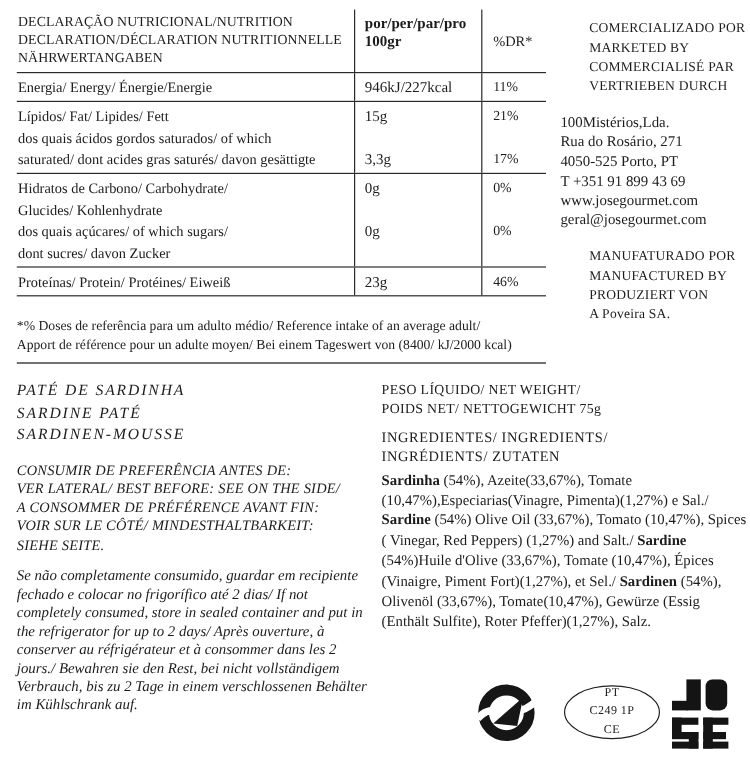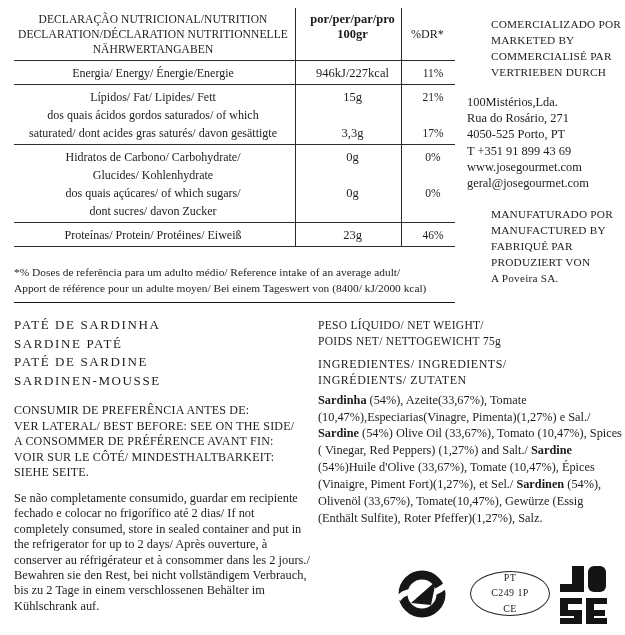--- a/index.html
+++ b/index.html
@@ -3,21 +3,21 @@
 <meta charset="utf-8">
 <style>
   html,body{margin:0;padding:0;background:#ffffff;}
   body{width:625px;height:635px;position:relative;overflow:hidden;
        font-family:"Liberation Serif", serif;color:#1c1c1c;
        -webkit-font-smoothing:antialiased;}
   .sheet{position:absolute;left:0;top:0;width:625px;height:635px;background:#fff;}
 
   
   .nutri-table{position:absolute;left:14px;top:8px;width:441px;}
-  .t-row{display:grid;grid-template-columns:281px 106px 54px;border-bottom:1px solid #2b2b2b;text-align:center;}
+  .t-row{display:grid;grid-template-columns:281px 106px 54px;border-bottom:1px solid #2b2b2b;}
   .t-lbl{padding:2.5px 4px 2.5px 1px;font-size:12px;line-height:18px;}
   .t-lbl div{white-space:nowrap;}
   .t-val{border-left:1px solid #2b2b2b;padding:2.5px 0 2.5px 8px;font-size:12.5px;line-height:18px;}
   .t-pct{border-left:1px solid #2b2b2b;padding:2.5px 0 2.5px 9px;font-size:11.5px;line-height:18px;}
   .t-head .t-lbl{font-size:11.5px;line-height:14.8px;padding-top:4px;padding-bottom:4px;letter-spacing:0.1px;}
   .t-head .t-val{font-size:12.5px;line-height:14.8px;padding-top:4px;font-weight:bold;}
   .t-head .t-pct{display:flex;align-items:center;font-size:12px;}
   .vsp{height:18px;}
 
   
@@ -27,21 +27,21 @@
 
   
   .info-col{position:absolute;left:467px;top:16px;width:155px;}
   .caps-block div{font-size:11.3px;line-height:16px;letter-spacing:0.2px;white-space:nowrap;margin-left:24px;}
   .addr-block{margin-top:14px;}
   .addr-block div{font-size:12.4px;line-height:16.2px;white-space:nowrap;}
   .manu-block{margin-top:15px;}
   .manu-name{font-size:12.4px;line-height:16px;white-space:nowrap;}
 
   
-  .lower-left{position:absolute;left:14px;top:316px;width:298px;}
+  .lower-left{position:absolute;left:14px;top:316px;width:298px;font-style:italic;}
   .prod-names div{font-size:13px;line-height:18.5px;letter-spacing:1.6px;white-space:nowrap;}
   .bestbefore{margin-top:13px;}
   .bestbefore div{font-size:12px;line-height:15.6px;letter-spacing:0.2px;white-space:nowrap;}
   .storage{margin-top:10px;font-size:12.4px;line-height:15.4px;}
 
   
   .lower-right{position:absolute;left:318px;top:318px;width:304px;}
   .netweight div{font-size:11.5px;line-height:15.8px;letter-spacing:0.3px;white-space:nowrap;}
   .ingr-head{margin-top:6px;}
   .ingr-head div{font-size:12px;line-height:16.5px;letter-spacing:0.5px;white-space:nowrap;}
@@ -159,31 +159,29 @@
       <div>100Mistérios,Lda.</div>
       <div>Rua do Rosário, 271</div>
       <div>4050-525 Porto, PT</div>
       <div>T +351 91 899 43 69</div>
       <div>www.josegourmet.com</div>
       <div>geral@josegourmet.com</div>
     </div>
     <div class="caps-block manu-block">
       <div>MANUFATURADO POR</div>
       <div>MANUFACTURED BY</div>
-      <div>FABRIQUÉ PAR</div>
       <div>PRODUZIERT VON</div>
       <div class="manu-name">A Poveira SA.</div>
     </div>
   </div>
 
   <div class="lower-left">
     <div class="prod-names">
       <div>PATÉ DE SARDINHA</div>
       <div>SARDINE PATÉ</div>
-      <div>PATÉ DE SARDINE</div>
       <div>SARDINEN-MOUSSE</div>
     </div>
     <div class="bestbefore">
       <div>CONSUMIR DE PREFERÊNCIA ANTES DE:</div>
       <div>VER LATERAL/ BEST BEFORE: SEE ON THE SIDE/</div>
       <div>A CONSOMMER DE PRÉFÉRENCE AVANT FIN:</div>
       <div>VOIR SUR LE CÔTÉ/ MINDESTHALTBARKEIT:</div>
       <div>SIEHE SEITE.</div>
     </div>
     <div class="storage">Se não completamente consumido, guardar em recipiente fechado e colocar no frigorífico até 2 dias/ If not completely consumed, store in sealed container and put in the refrigerator for up to 2 days/ Après ouverture, à conserver au réfrigérateur et à consommer dans les 2 jours./ Bewahren sie den Rest, bei nicht vollständigem Verbrauch, bis zu 2 Tage in einem verschlossenen Behälter im Kühlschrank auf.</div>

